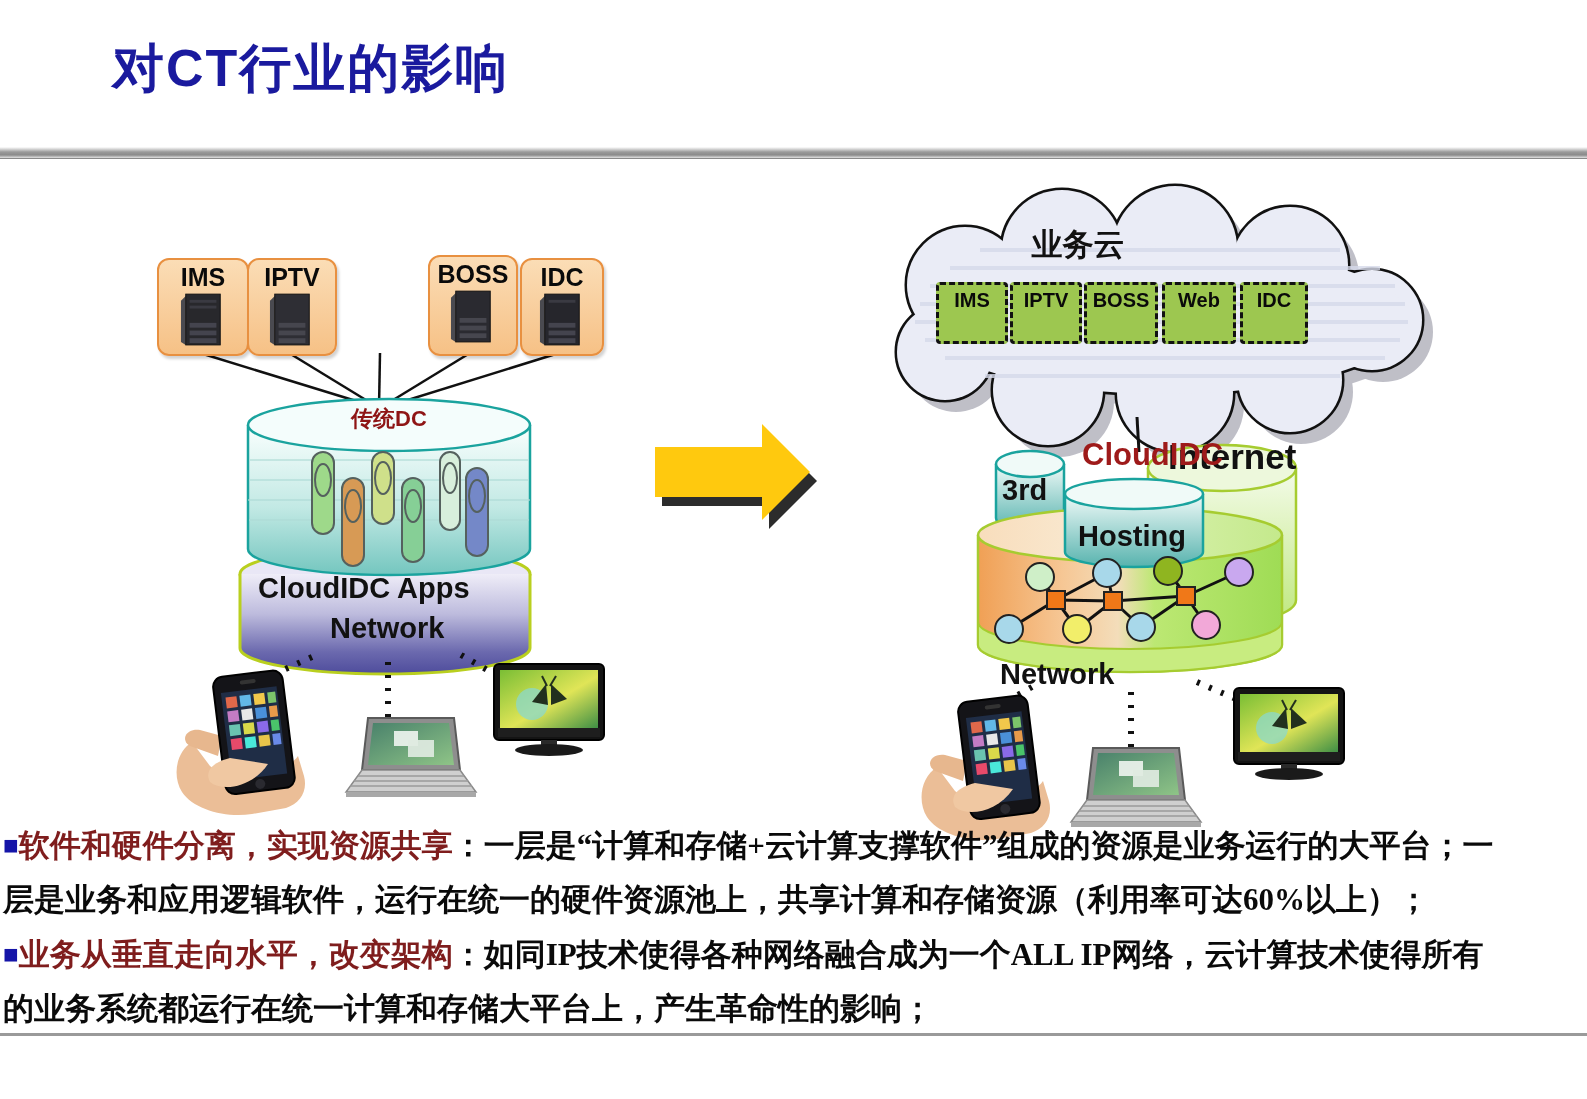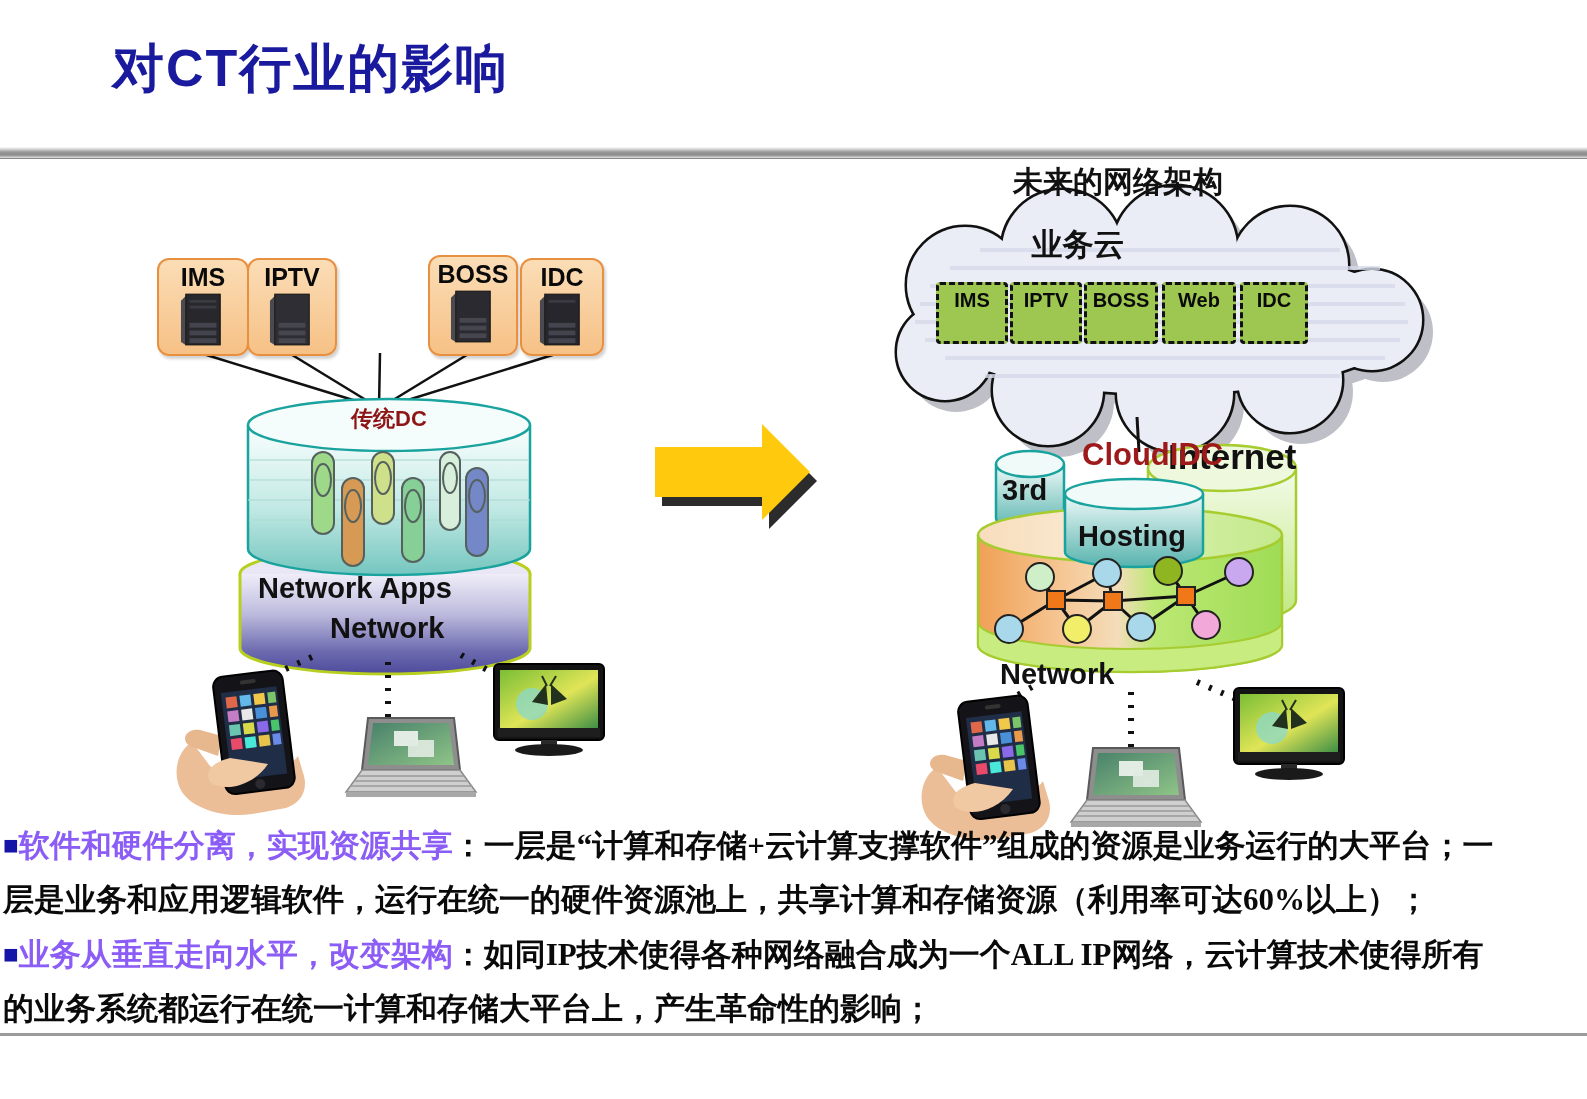--- a/index.html
+++ b/index.html
@@ -29,21 +29,21 @@
   .lbl-cloud{font-size:31px;}
   .lbl-cyl{font-size:29px;}
   .lbl-internet{font-size:35px;color:#111;z-index:2;}
   .lbl-cloudidc{font-size:31px;color:#9E1A1A;z-index:3;}
   
   .bullets{position:absolute;left:3px;top:818px;width:1502px;z-index:2;
            font-family:"Liberation Serif",serif;font-size:31px;font-weight:700;
            color:#0a0a0a;line-height:54px;line-break:anywhere;}
   .bullets p{margin:0;}
   .bullets .mk{color:#1515A8;font-family:"Liberation Sans",sans-serif;font-size:26px;vertical-align:2px;}
-  .bullets .lead{color:#8b5cf6;}
+  .bullets .lead{color:#7f1d1d;}
 </style>
 </head>
 <body>
 
 <div class="slide">
 
   <svg class="gfx" width="1587" height="1099" viewBox="0 0 1587 1099">
     <defs>
       <linearGradient id="gTealBody" x1="0" y1="0" x2="0" y2="1">
         <stop offset="0" stop-color="#FAFFFE"></stop>
@@ -356,24 +356,23 @@
         <polygon points="6,4 1,9 1,52 6,55" fill="#4A4A50"></polygon>
         <rect x="6" y="2" width="36" height="53" fill="#26262C" stroke="#111"></rect>
         <rect x="10" y="8" width="28" height="3" fill="#3A3A42"></rect>
         <rect x="10" y="32" width="28" height="5" fill="#44444E"></rect>
         <rect x="10" y="40" width="28" height="5" fill="#44444E"></rect>
         <rect x="10" y="48" width="28" height="5" fill="#44444E"></rect>
       </svg>
   </div>
 
   <div class="lbl lbl-dc center" style="left:289px;top:404px;width:200px;">传统DC</div>
-  <div class="lbl lbl-cyl" style="left:258px;top:572px;">Network Apps</div>
+  <div class="lbl lbl-cyl" style="left:258px;top:572px;">CloudIDC Apps</div>
   <div class="lbl lbl-cyl" style="left:330px;top:612px;">Network</div>
 
-  <div class="lbl lbl-heading center" style="left:918px;top:162px;width:400px;">未来的网络架构</div>
   <div class="lbl lbl-cloud center" style="left:978px;top:224px;width:200px;">业务云</div>
 
   <div class="cbox" style="left:936px;top:282px;width:66px;height:56px;">
     <span class="t">IMS</span>
     </div>
   <div class="cbox" style="left:1010px;top:282px;width:66px;height:56px;">
     <span class="t">IPTV</span>
     </div>
   <div class="cbox" style="left:1084px;top:282px;width:68px;height:56px;">
     <span class="t">BOSS</span>

